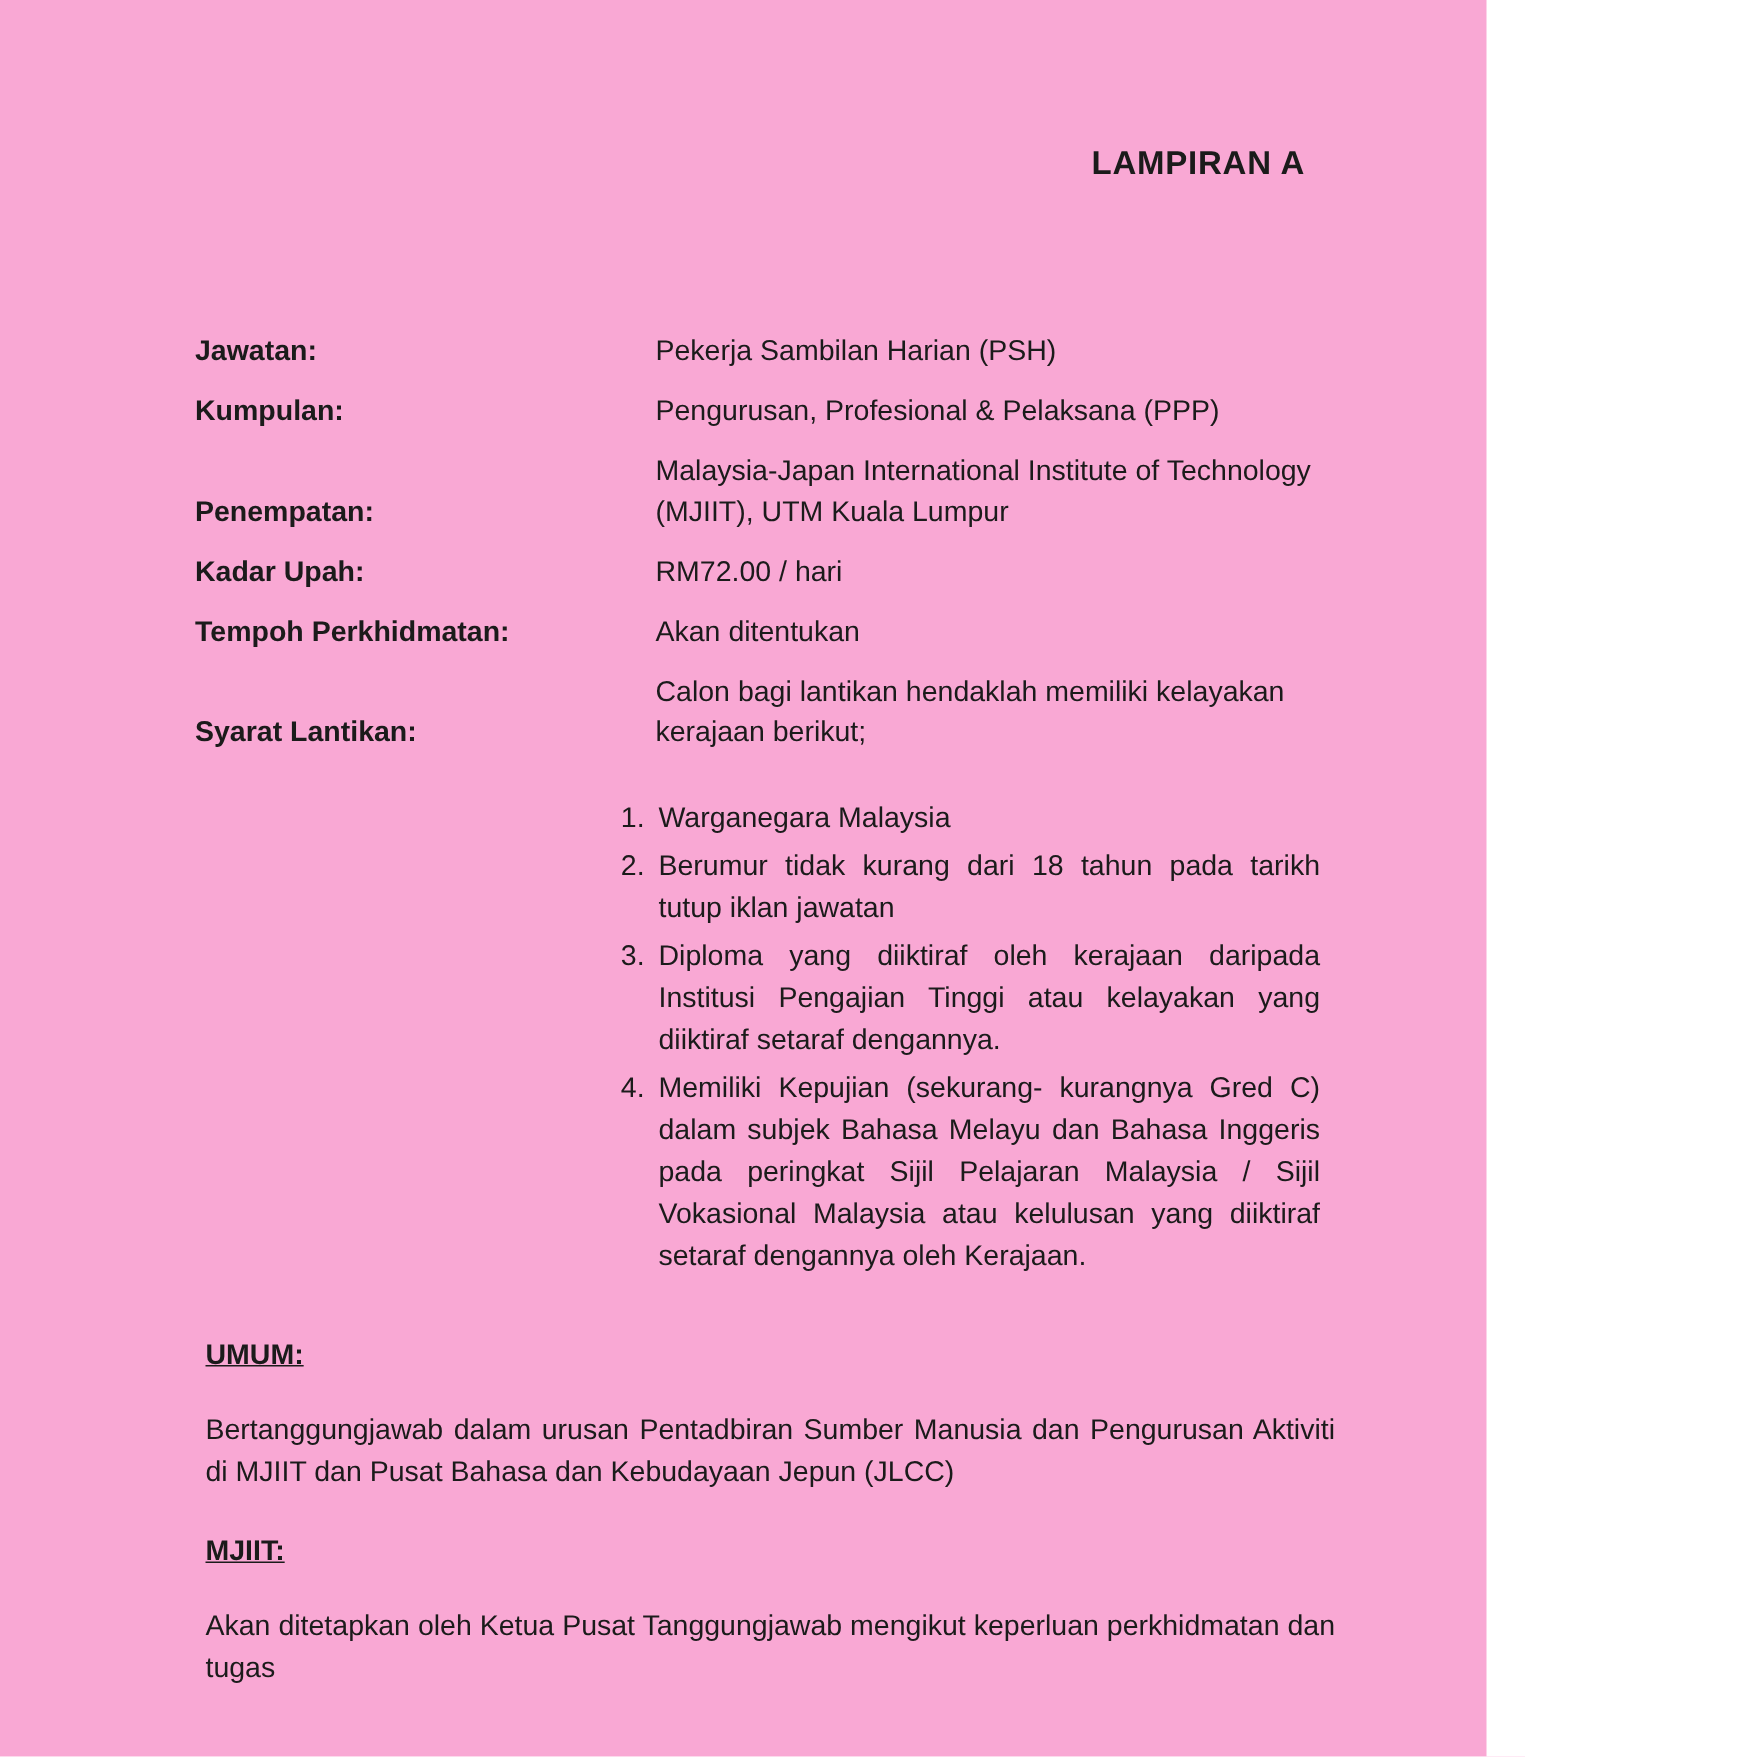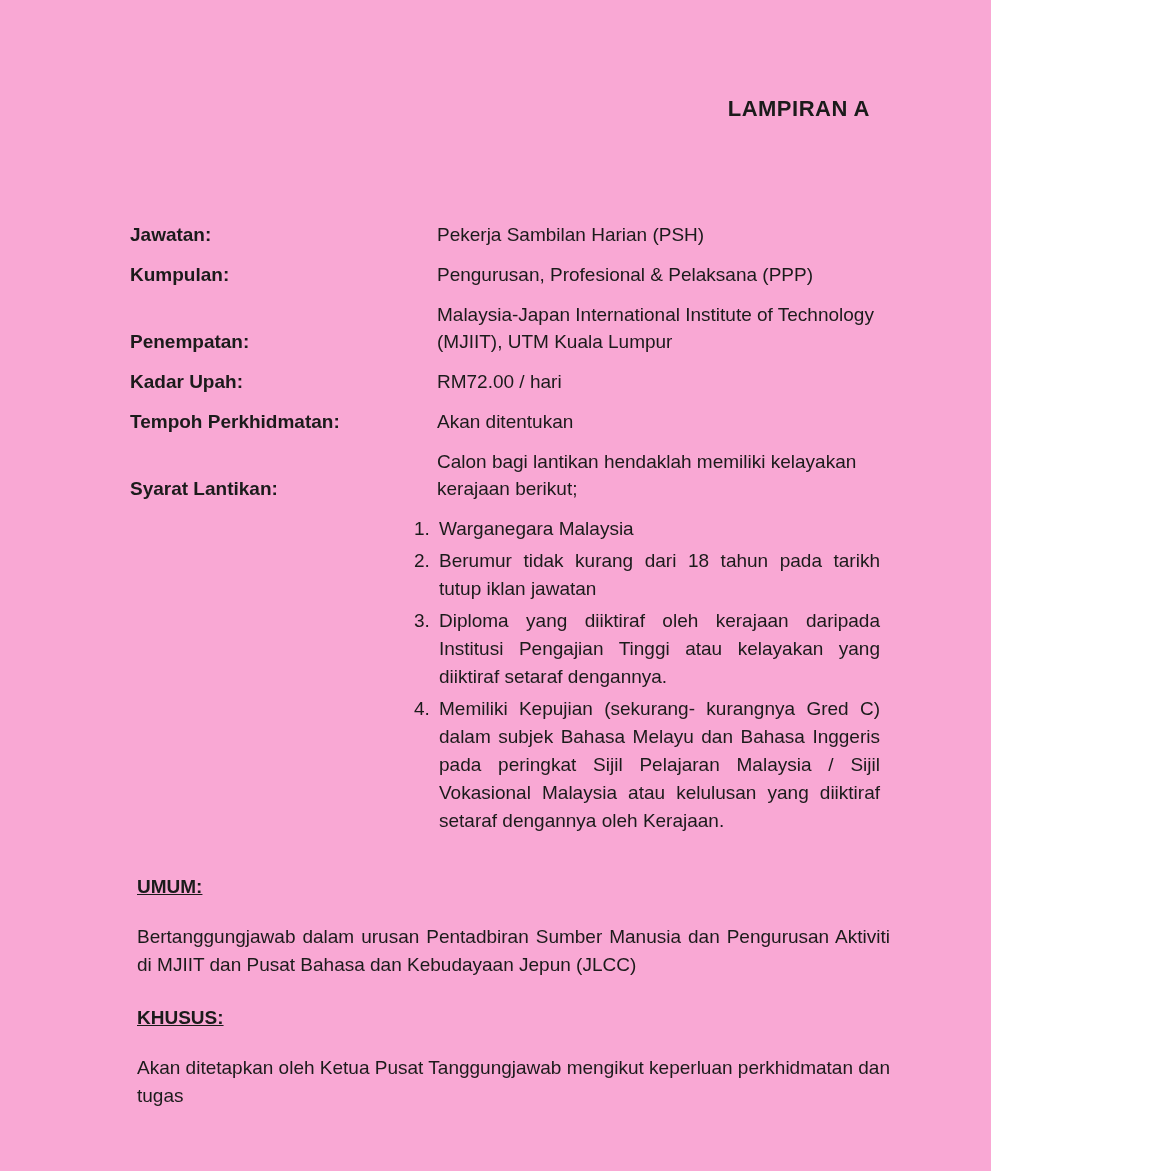--- a/index.html
+++ b/index.html
@@ -37,21 +37,21 @@
   .field-label {
     width: 263px;
     flex: 0 0 263px;
     font-weight: bold;
   }
   .field-value {
     flex: 1 1 auto;
     margin-left: 44px;
   }
   ol.req-list {
-    margin: 13px 0 0 0;
+    margin: 30px 0 0 0;
     padding: 0 10px 0 305px;
   }
   ol.req-list li {
     text-align: justify;
     line-height: 28px;
     margin-bottom: 4px;
     padding-left: 4px;
   }
   .tasks-section {
     display: flex;
@@ -128,19 +128,19 @@
         <li>Diploma yang diiktiraf oleh kerajaan daripada Institusi Pengajian Tinggi atau kelayakan yang diiktiraf setaraf dengannya.</li>
         <li>Memiliki Kepujian (sekurang- kurangnya Gred C) dalam subjek Bahasa Melayu dan Bahasa Inggeris pada peringkat Sijil Pelajaran Malaysia / Sijil Vokasional Malaysia atau kelulusan yang diiktiraf setaraf dengannya oleh Kerajaan.</li>
       </ol>
 
     </div>
 
     <div class="tasks-section">
       <div class="tasks-value">
         <div class="tasks-subheading">UMUM:</div>
         <p class="tasks-para">Bertanggungjawab dalam urusan Pentadbiran Sumber Manusia dan Pengurusan Aktiviti di MJIIT dan Pusat Bahasa dan Kebudayaan Jepun (JLCC)</p>
-        <div class="tasks-subheading khusus">KHUSUS:</div>
+        <div class="tasks-subheading khusus">MJIIT:</div>
         <p class="tasks-para">Akan ditetapkan oleh Ketua Pusat Tanggungjawab mengikut keperluan perkhidmatan dan tugas</p>
       </div>
     </div>
 
   </div>
 </div>
 
 </body></html>

